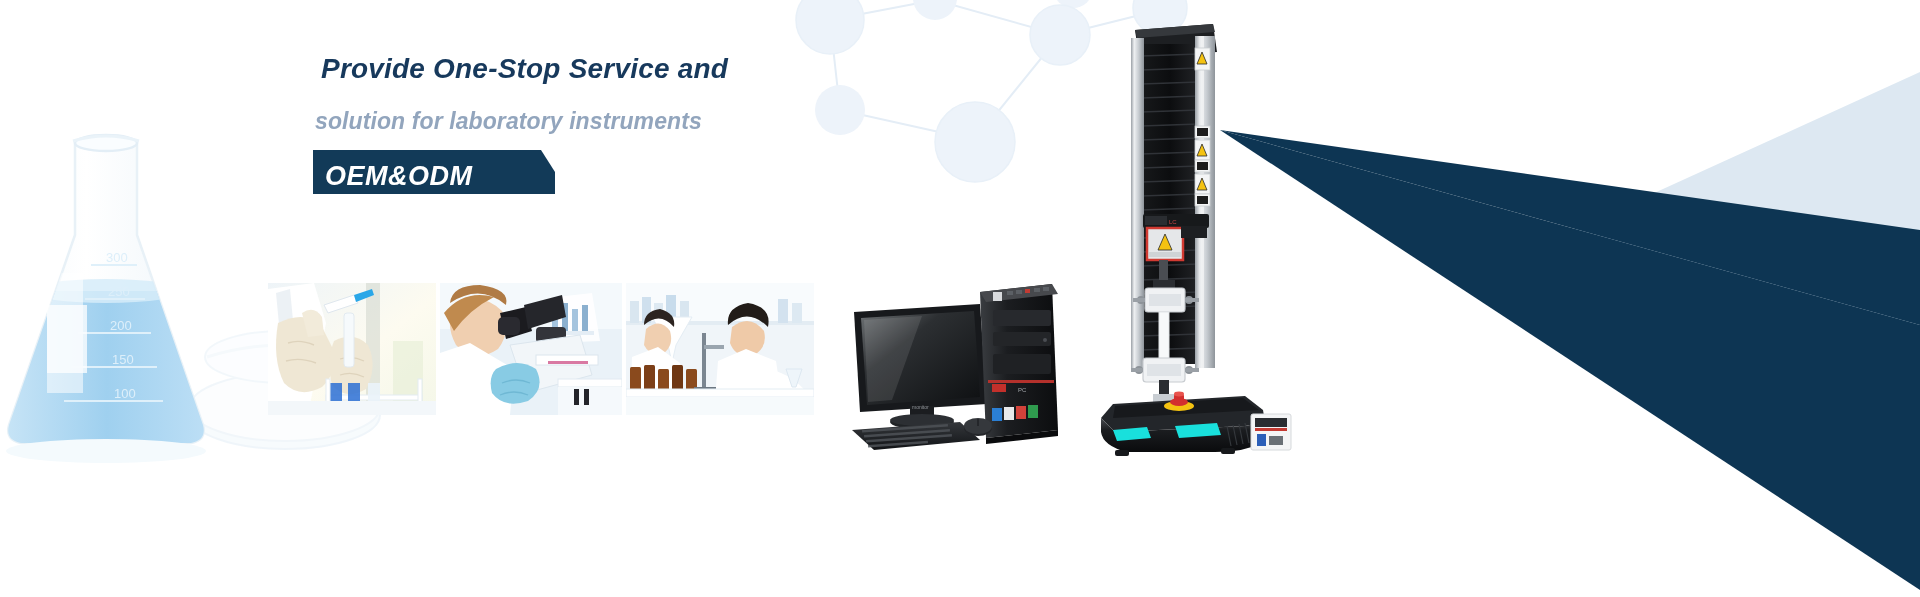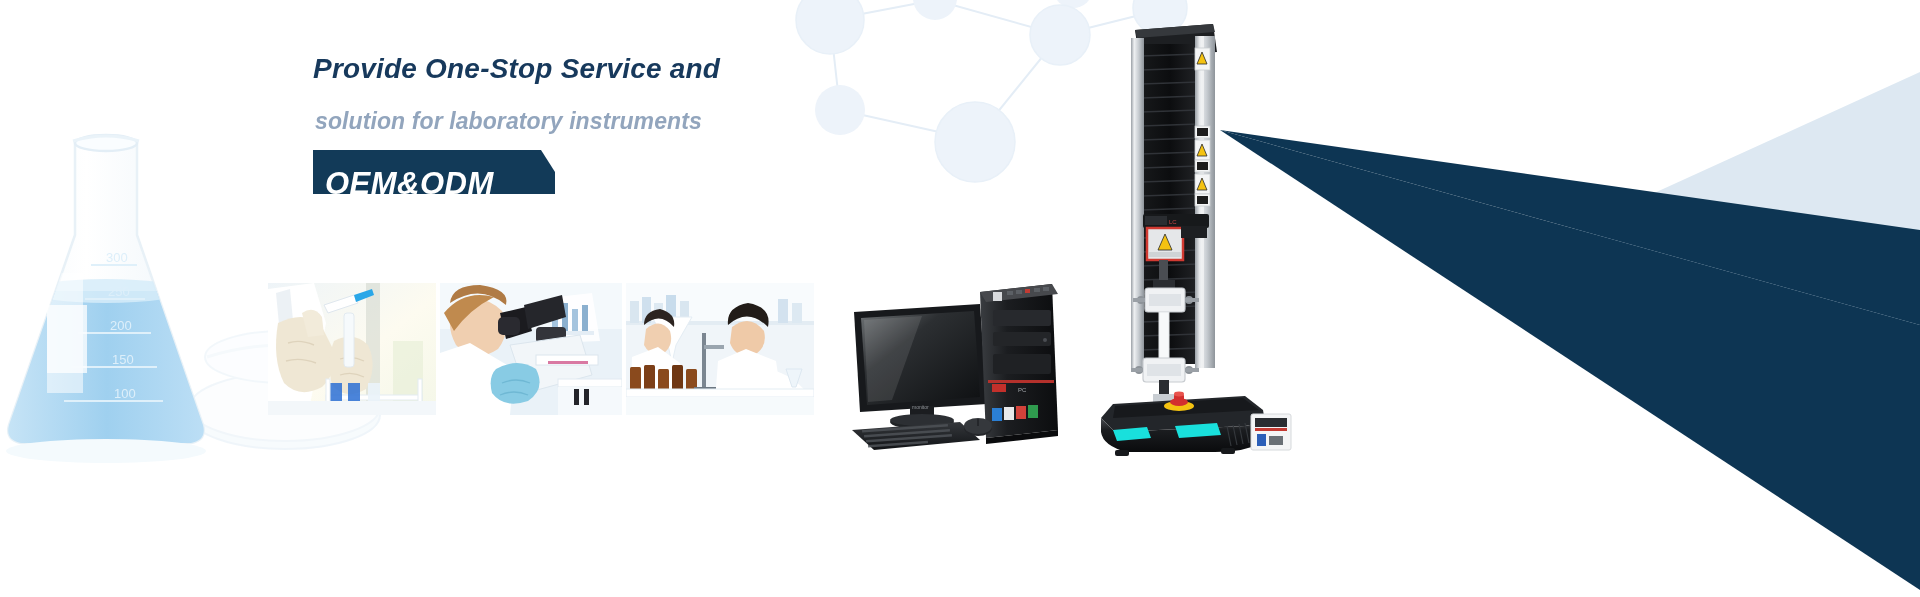--- a/index.html
+++ b/index.html
@@ -21,33 +21,33 @@
 
   
   .molecule{
     position:absolute;left:760px;top:-20px;width:540px;height:270px;opacity:1;
   }
 
   
   .text-block{position:absolute;left:313px;top:55px;width:720px;}
   .headline{
     font-size:28px;font-style:italic;font-weight:bold;color:#17395c;
-    letter-spacing:.2px;line-height:1.0;margin:0 0 27px 0;white-space:nowrap;
+    letter-spacing:.2px;line-height:1.0;margin:0 0 27px 8px;white-space:nowrap;
   }
   .subline{
     font-size:23px;font-style:italic;font-weight:bold;color:#92a5bd;
     letter-spacing:.1px;line-height:1.0;margin:0 0 17px 2px;white-space:nowrap;
   }
   .oem-wrap{position:relative;display:inline-block;height:44px;}
   .oem-bg{
     position:absolute;left:0;top:0;height:44px;width:242px;
   }
   .oem-text{
-    position:relative;display:block;color:#ffffff;font-size:31px;
-    font-style:italic;font-weight:bold;line-height:44px;padding:12px 14px 0 12px;
+    position:relative;display:block;color:#ffffff;font-size:27px;
+    font-style:italic;font-weight:bold;line-height:44px;padding:4px 14px 0 12px;
     letter-spacing:.5px;white-space:nowrap;
   }
 
   
   .photo-strip{position:absolute;left:268px;top:283px;height:132px;display:flex;gap:4px;}
   .photo{position:relative;height:132px;overflow:hidden;background:#eef4f8;}
   .photo svg{display:block;}
 
   
   .glassware{position:absolute;left:-5px;top:95px;width:400px;height:400px;}

